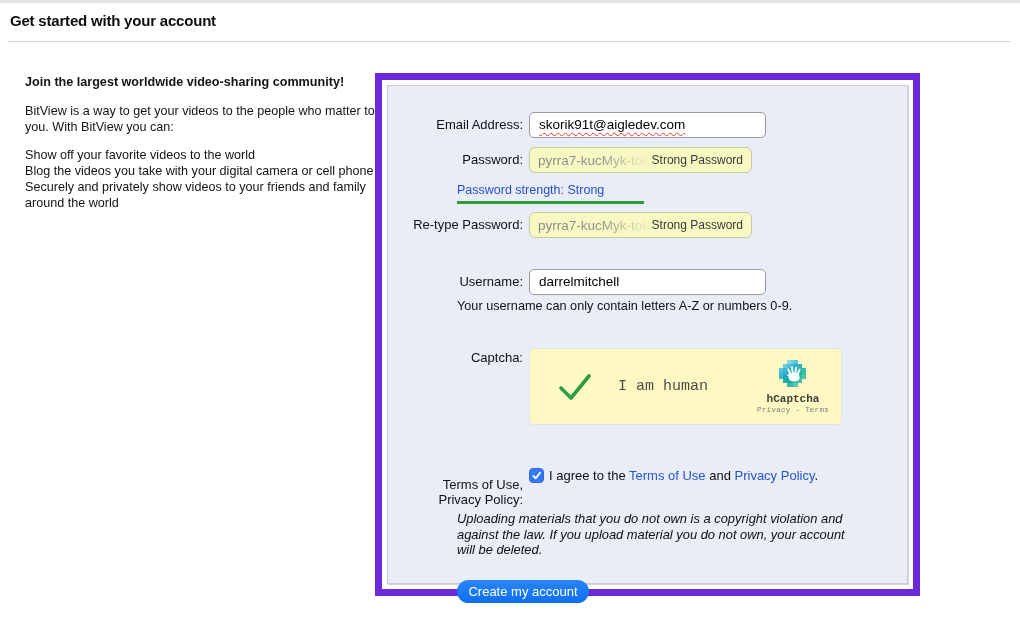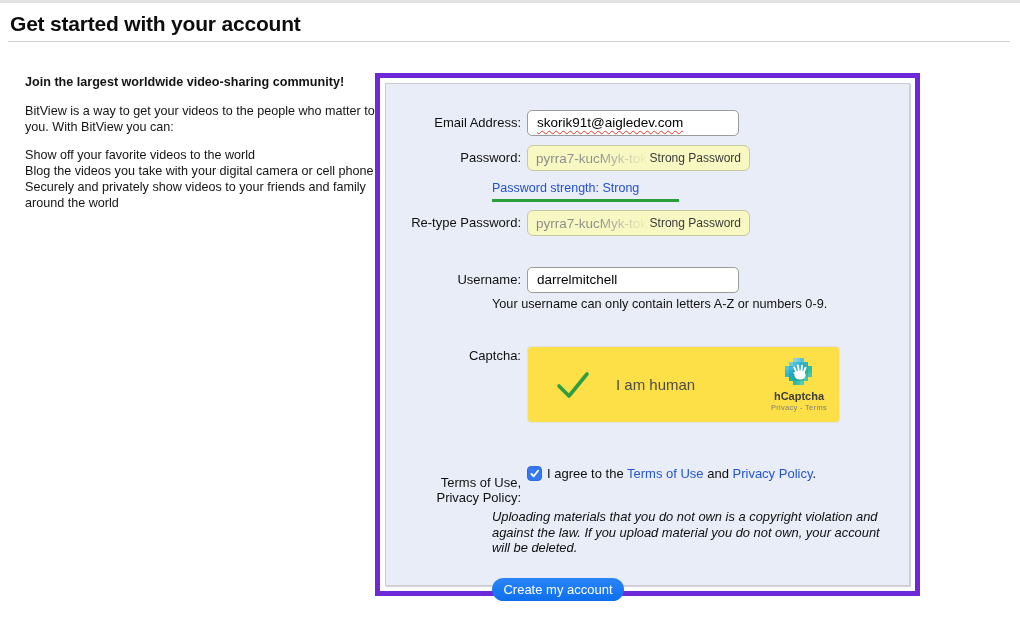--- a/index.html
+++ b/index.html
@@ -1,59 +1,59 @@
 <!DOCTYPE html>
 <html><head>
 <meta charset="utf-8">
 <style>
   * { margin:0; padding:0; box-sizing:border-box; }
   html,body { width:1020px; height:619px; background:#ffffff;
     font-family:"Liberation Sans", sans-serif; color:#111; overflow:hidden; position:relative; }
 
   .top-strip { position:absolute; top:0; left:0; width:100%; height:3px; background:#e3e3e3; }
 
-  .page-title { position:absolute; top:12px; left:10px; font-size:21px; font-weight:bold;
+  .page-title { position:absolute; top:12px; left:10px; font-size:15px; font-weight:bold;
     letter-spacing:-0.2px; color:#0d0d0d; }
   .title-rule { position:absolute; top:41px; left:8px; width:1002px; border-top:1px solid #d0d0d0; }
 
   
   .intro { position:absolute; left:25px; top:74px; width:352px; font-size:12.6px; line-height:16px; color:#141414; }
   .intro-heading { font-weight:bold; margin-bottom:13px; }
   .intro-p { margin-bottom:12px; }
   .intro-items div { display:block; }
 
   
   .panel-outer { position:absolute; left:375px; top:73px; width:545px; height:523px;
-    background:#fff; border:5px solid #6d28d9; padding:5px; }
+    background:#fff; border:7px solid #6d28d9; padding:5px; }
   .panel { width:100%; height:100%; background:#e9edf8; border:1px solid #c9ccd6;
     box-shadow:1px 1px 1px rgba(90,95,110,.25); padding-top:26px; }
 
   .row { display:flex; }
   .lbl { width:141px; padding-right:6px; text-align:right; font-size:13px; color:#101010; line-height:26px; }
   .lbl.top { line-height:15px; padding-top:2px; }
-  .indent { margin-left:106px; }
-
-  .text-input { width:212px; height:26px; background:#fff; border:1px solid #9b9b9b; border-radius:5px;
+  .indent { margin-left:69px; }
+
+  .text-input { width:237px; height:26px; background:#fff; border:1px solid #9b9b9b; border-radius:5px;
     padding:0 9px; font-size:13.5px; line-height:24px; color:#000; }
   .squiggle { text-decoration:underline wavy #e03b2f 1px; text-underline-offset:3px; }
 
   .pw-field { width:223px; height:26px; background:#f7f8c2; border:1px solid #c7c9a0; border-radius:6px;
     display:flex; align-items:center; padding:0 8px; }
   .pw-text { font-size:13.5px; white-space:nowrap; overflow:hidden; max-width:118px; color:#8e8e8e;
     background:linear-gradient(90deg,#878787 0%,#8e8e8e 55%,rgba(150,150,130,0.05) 100%);
     -webkit-background-clip:text; background-clip:text; -webkit-text-fill-color:transparent; }
   .pw-badge { margin-left:auto; font-size:12px; color:#3a3a3a; white-space:nowrap; }
 
   .strength-txt { font-size:12.5px; color:#2450cc; }
   .strength-bar { width:187px; height:3px; background:#2a9e38; margin-top:4px; }
 
   .hint { font-size:12.7px; color:#111; margin-top:4px; }
 
-  .captcha-box { width:313px; height:77px; background:#fde047; border:1px solid #e2e2e2; border-radius:4px;
-    display:flex; align-items:center; }
+  .captcha-box { width:313px; height:77px; background:#fef9c3; border:1px solid #e2e2e2; border-radius:4px;
+    display:flex; align-items:center;font-family:Liberation Mono, monospace; }
   .captcha-check { margin-left:28px; }
   .captcha-human { margin-left:26px; font-size:15px; color:#4c4c4c; }
   .captcha-brand { margin-left:auto; margin-right:12px; text-align:center; }
   .captcha-brand-name { font-size:11px; font-weight:bold; color:#3e3e3e; margin-top:1px; }
   .captcha-links { font-size:7.5px; color:#7c7c7c; letter-spacing:.3px; margin-top:1px; }
 
   .terms-lbl { font-size:13px; line-height:15px;margin-top:31px; }
   .agree-line { display:flex; align-items:center;justify-content:flex-end; }
   .checkbox { width:15px; height:15px; border-radius:4px; background:#3478f6; border:1px solid #2e6be0;
     display:flex; align-items:center; justify-content:center; flex:0 0 auto; }

